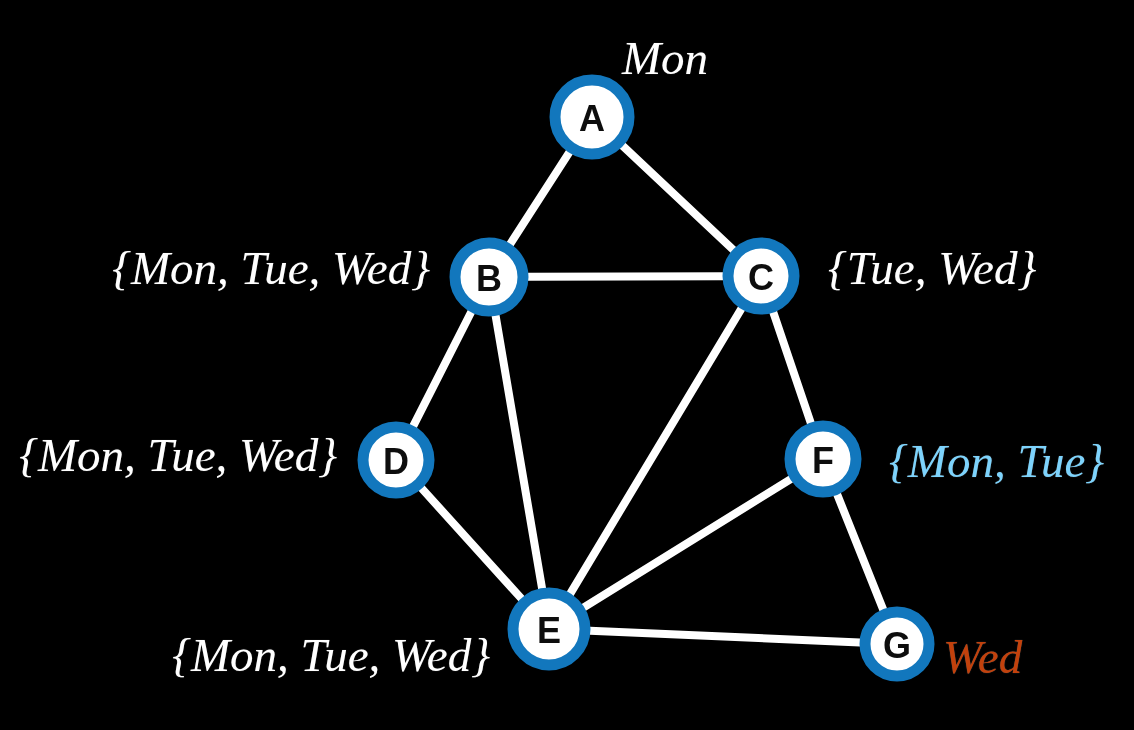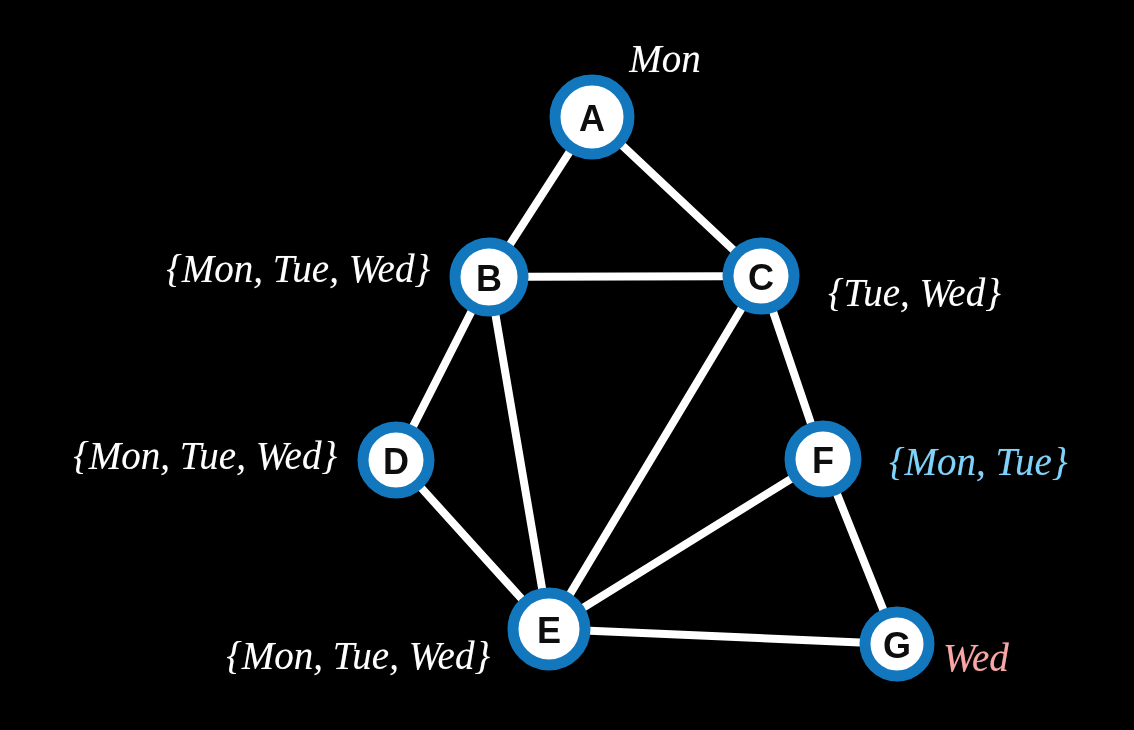--- a/index.html
+++ b/index.html
@@ -40,21 +40,21 @@
     font-size: 36px;
     text-anchor: middle;
     dominant-baseline: central;
     letter-spacing: 0px;
   }
   .domain-label {
     position: absolute;
     color: #ffffff;
     font-family: "Liberation Serif", serif;
     font-style: italic;
-    font-size: 39px;
+    font-size: 47px;
     white-space: nowrap;
     line-height: 1;
     text-shadow: 0 0 1px rgba(255,255,255,0.35);
   }
   .lbl-right { transform: translate(0, -50%); }
   .lbl-left  { transform: translate(-100%, -50%); }
   .lbl-center{ transform: translate(-50%, -50%); }
 </style>
 </head>
 <body>
@@ -101,19 +101,19 @@
         </g>
         <g>
           <circle cx="897" cy="644" r="32" class="node-ring" fill="#ffffff" stroke="#1277bd"></circle>
           <text x="897" y="645" class="node-letter">G</text>
         </g>
       </g>
   </svg>
   <div id="label-layer">
       <div class="domain-label lbl-center" style="left: 665px; top: 58px; color: rgb(255, 255, 255);">Mon</div>
       <div class="domain-label lbl-left" style="left: 430px; top: 268px; color: rgb(255, 255, 255);">{Mon, Tue, Wed}</div>
-      <div class="domain-label lbl-right" style="left: 828px; top: 268px; color: rgb(255, 255, 255); margin-top: 24px;">{Tue, Wed}</div>
+      <div class="domain-label lbl-right" style="left: 828px; top: 268px; color: rgb(255, 255, 255);">{Tue, Wed}</div>
       <div class="domain-label lbl-left" style="left: 337px; top: 455px; color: rgb(255, 255, 255);">{Mon, Tue, Wed}</div>
       <div class="domain-label lbl-left" style="left: 490px; top: 655px; color: rgb(255, 255, 255);">{Mon, Tue, Wed}</div>
       <div class="domain-label lbl-right" style="left: 889px; top: 461px; color: #7dd3fc;">{Mon, Tue}</div>
-      <div class="domain-label lbl-right" style="left: 943px; top: 657px; color: #fca5a5; font-family: Liberation Serif, serif;">Wed</div>
+      <div class="domain-label lbl-right" style="left: 943px; top: 657px; color: #c2410c; font-family: Liberation Serif, serif;">Wed</div>
     </div>
 </div>
 
 </body></html>

